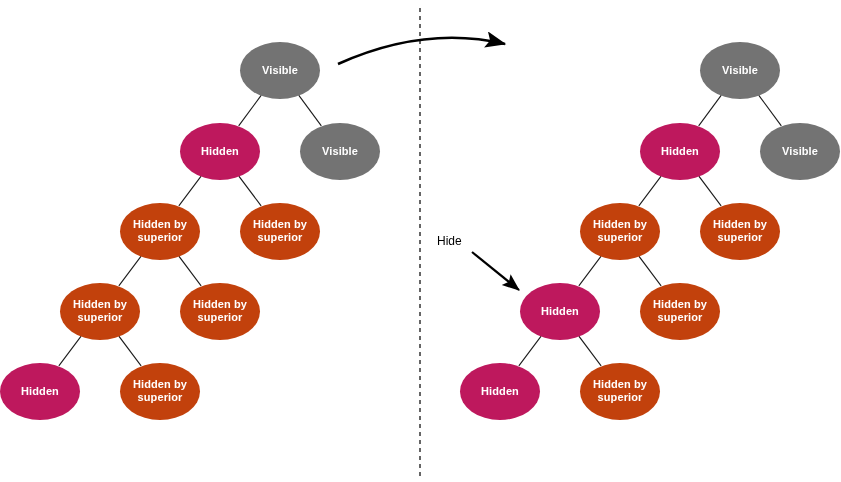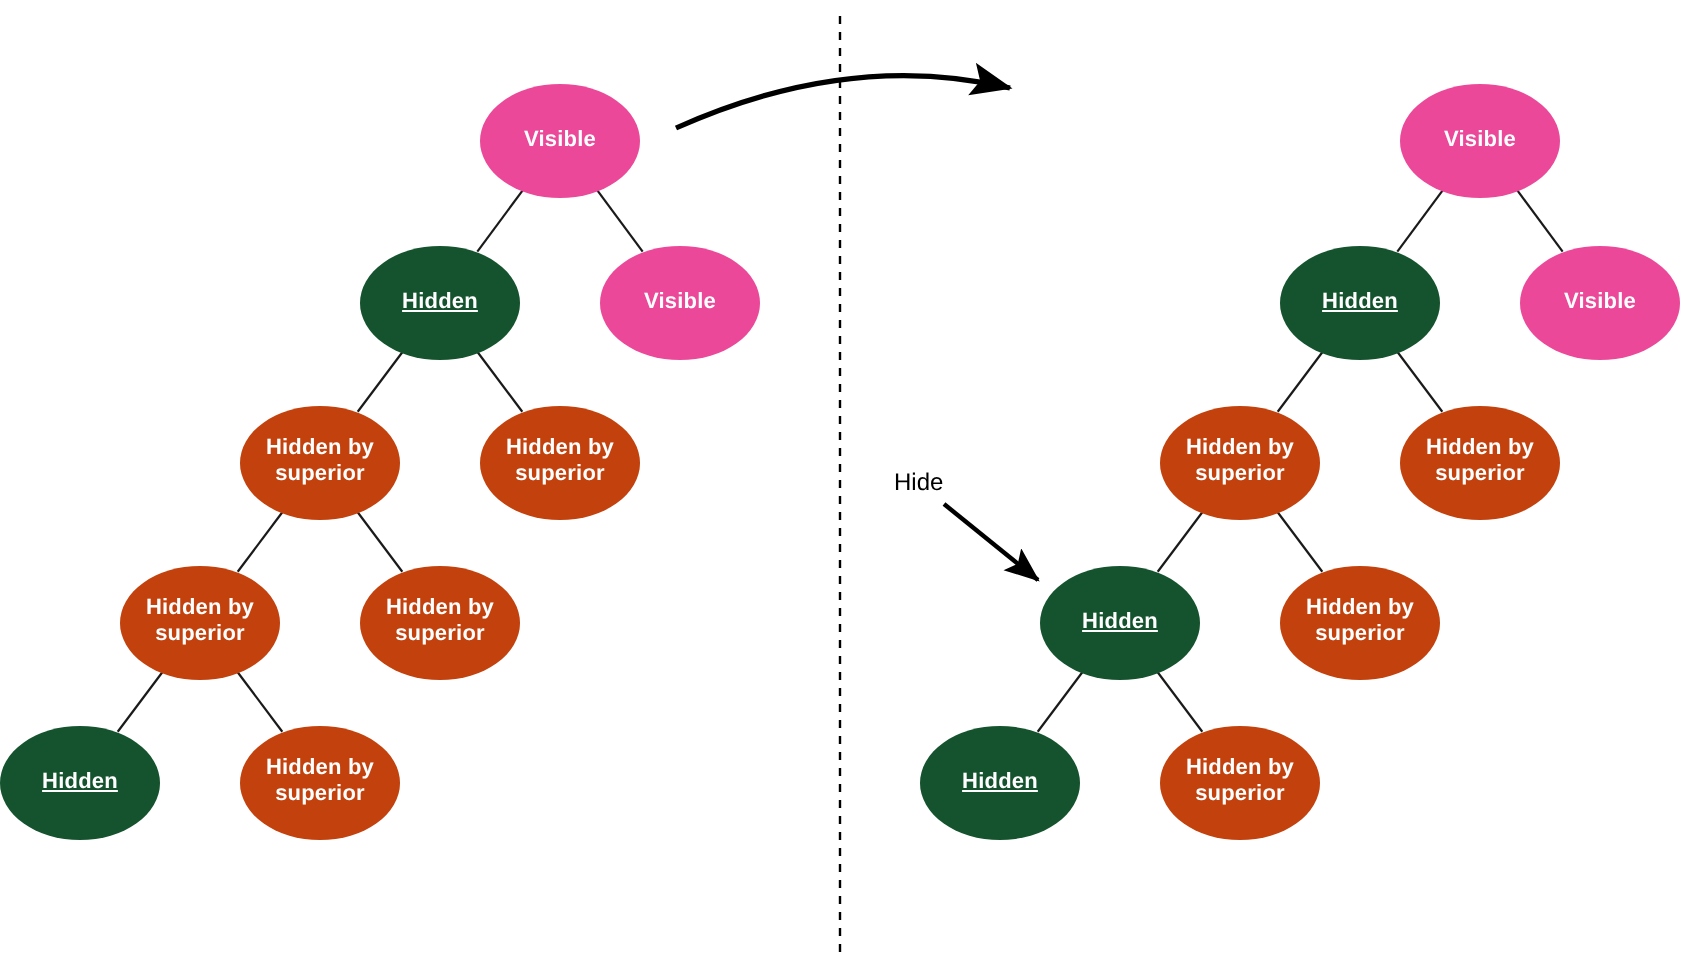--- a/index.html
+++ b/index.html
@@ -37,22 +37,22 @@
     text-align: center;
     color: #ffffff;
     font-size: 11px;
     font-weight: bold;
     line-height: 13px;
     letter-spacing: 0.1px;
     box-sizing: border-box;
     padding: 0 3px;
     z-index: 2;
   }
-  .node.visible   { background: #ec4899; align-items: center; }
-  .node.hidden    { background: #14532d; text-decoration: underline; }
+  .node.visible   { background: #737373; align-items: center; }
+  .node.hidden    { background: #be185d; }
   .node.inherited { background: #c2410c; }
   .node-label { display: block; white-space: pre-line; }
   .hide-label {
     position: absolute;
     font-size: 12px;
     font-weight: normal;
     color: #000000;
     white-space: nowrap;
     z-index: 3;
   }
@@ -88,21 +88,21 @@
         <line x1="578.85" y1="336.14" x2="601.15" y2="365.86" stroke="#1a1a1a" stroke-width="1.1"></line>
       </g>
 
     <line id="divider" x1="420" y1="8" x2="420" y2="480" stroke="#000000" stroke-width="1.2" stroke-dasharray="4 4"></line>
 
     <path id="transition-arrow" d="M 338,64 Q 425,25 505,44" fill="none" stroke="#000000" stroke-width="2.6" marker-end="url(#arrowhead)"></path>
 
     <path id="hide-arrow" d="M 472,252 L 519,290" fill="none" stroke="#000000" stroke-width="2.2" marker-end="url(#arrowhead)"></path>
   </svg>
 
-  <div class="hide-label" style="left: 447px; top: 234px;">Hide</div>
+  <div class="hide-label" style="left: 437px; top: 234px;">Hide</div>
 
   <div id="nodes-layer">
       <div class="node visible" style="left: 280px; top: 70px;">
         <span class="node-label">Visible</span>
       </div>
       <div class="node hidden" style="left: 220px; top: 151px;">
         <span class="node-label">Hidden</span>
       </div>
       <div class="node visible" style="left: 340px; top: 151px;">
         <span class="node-label">Visible</span>

